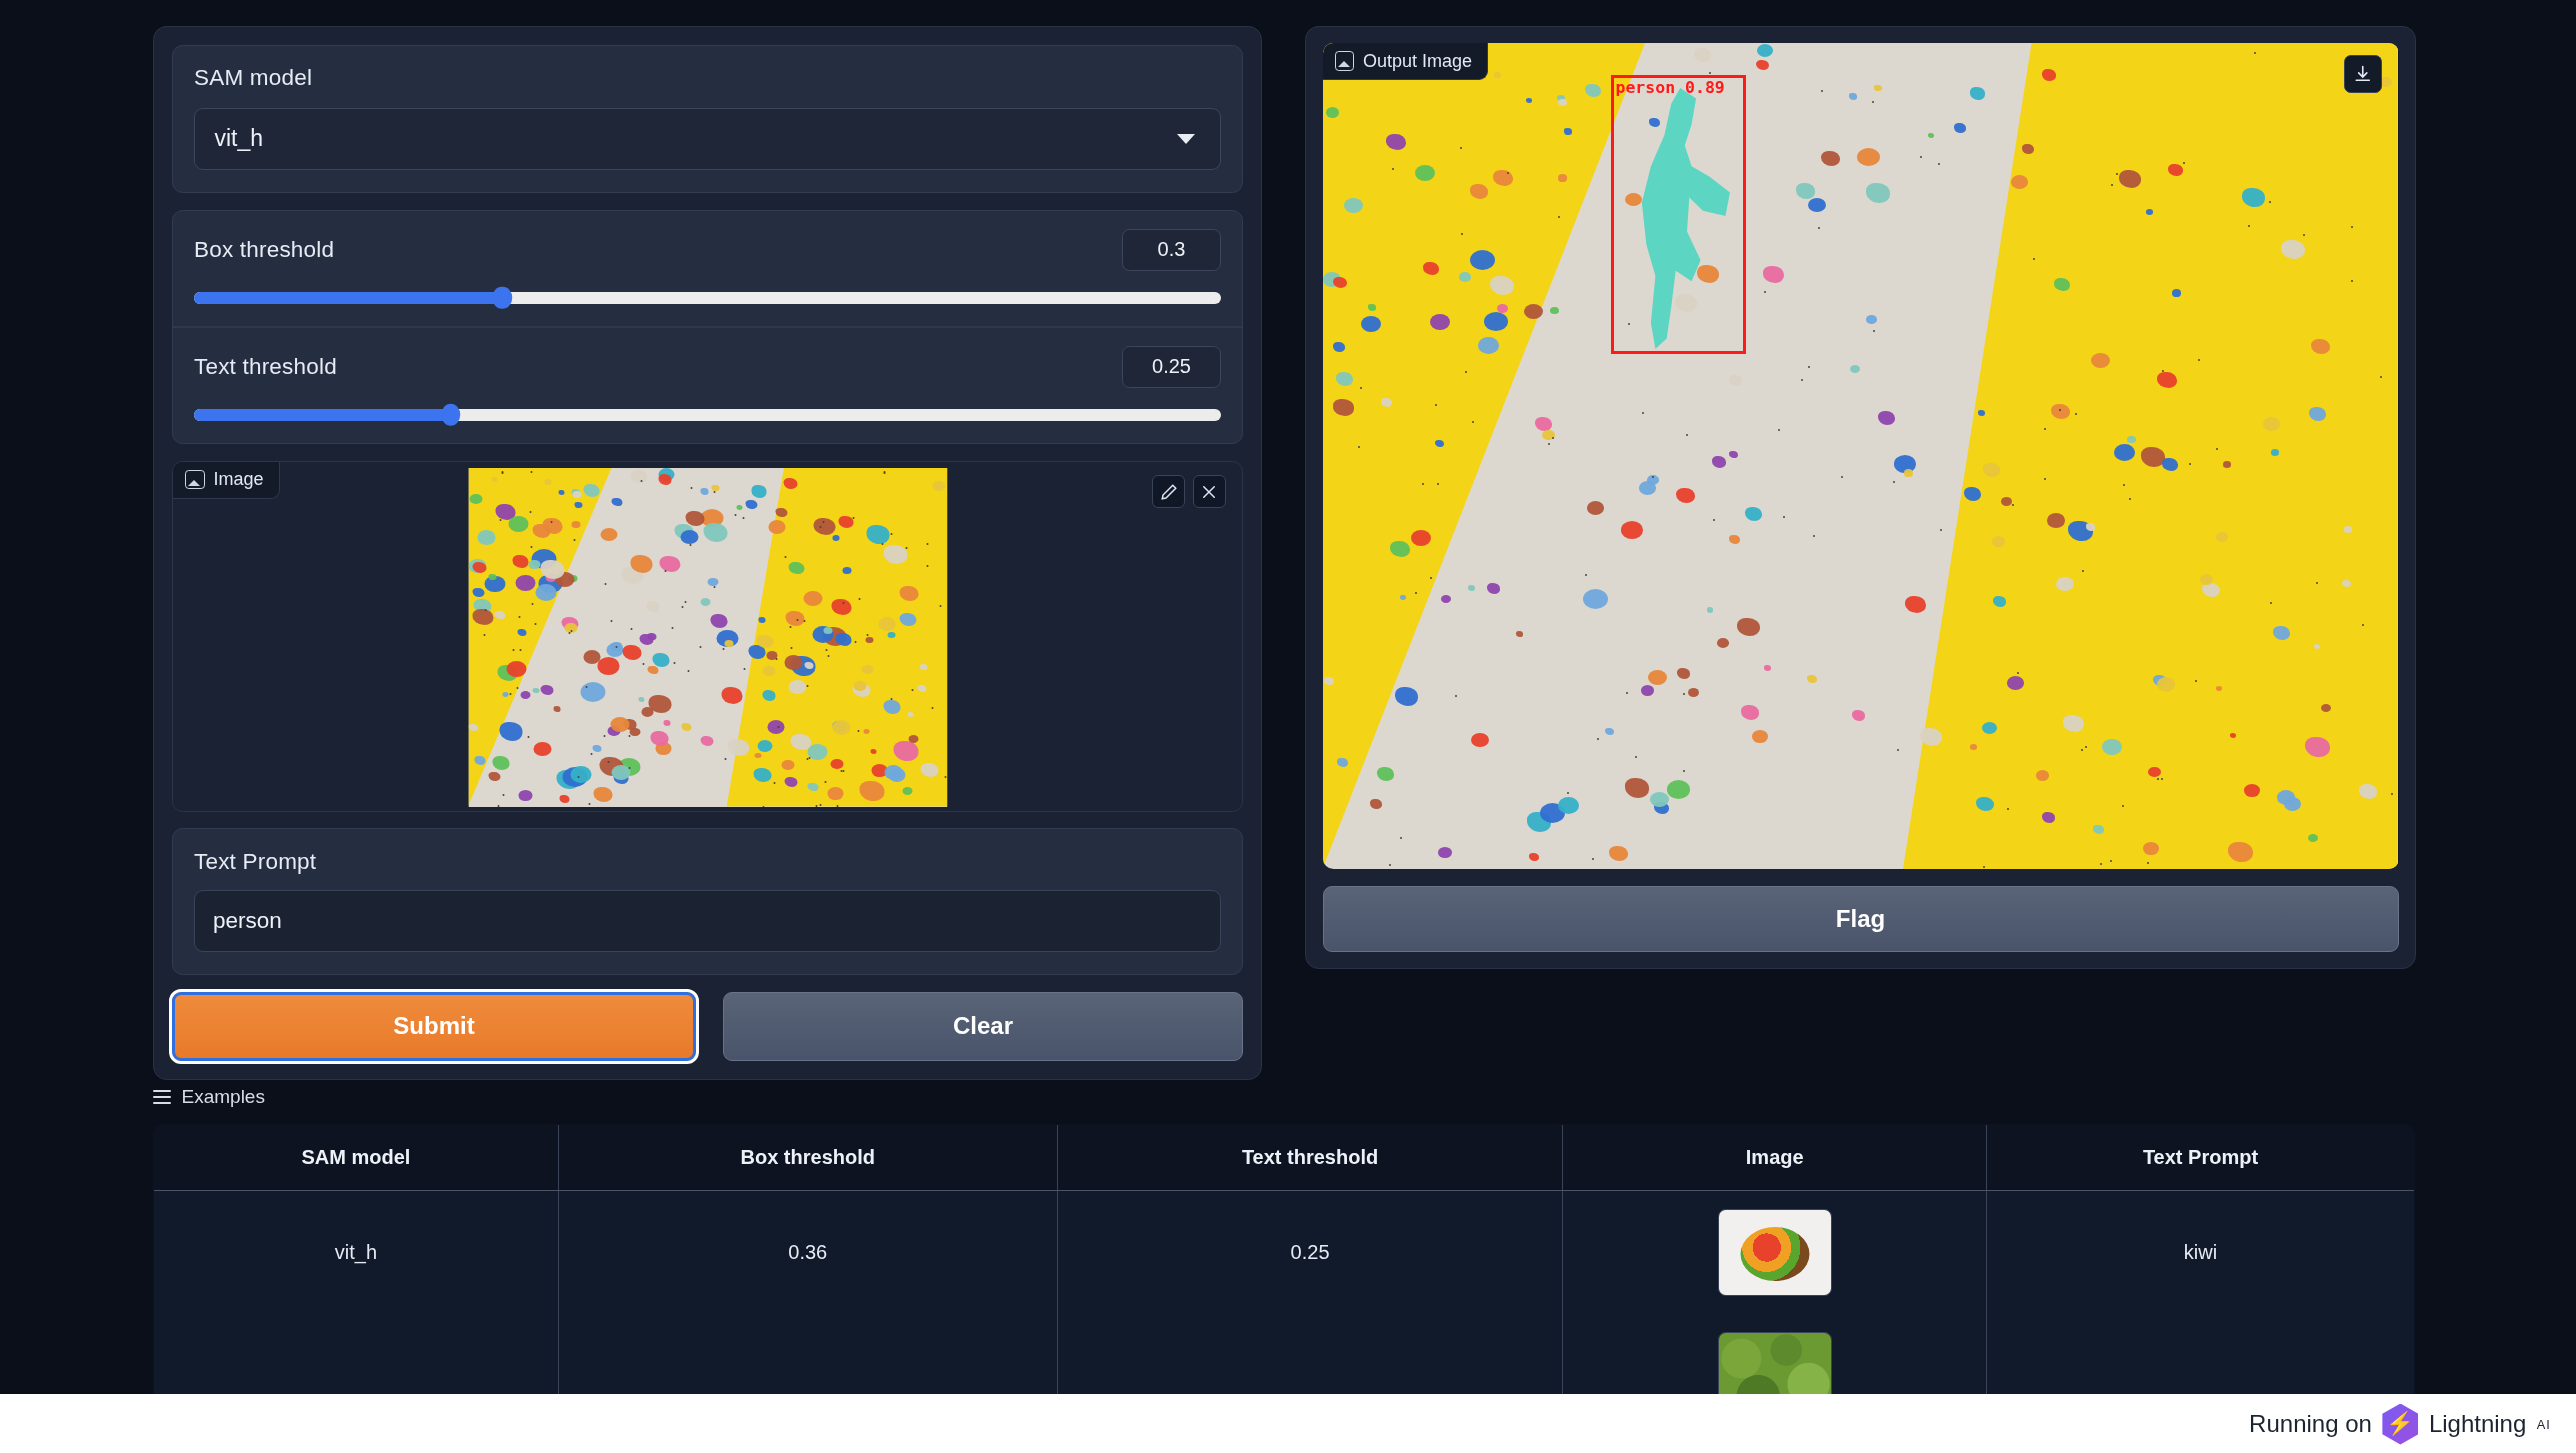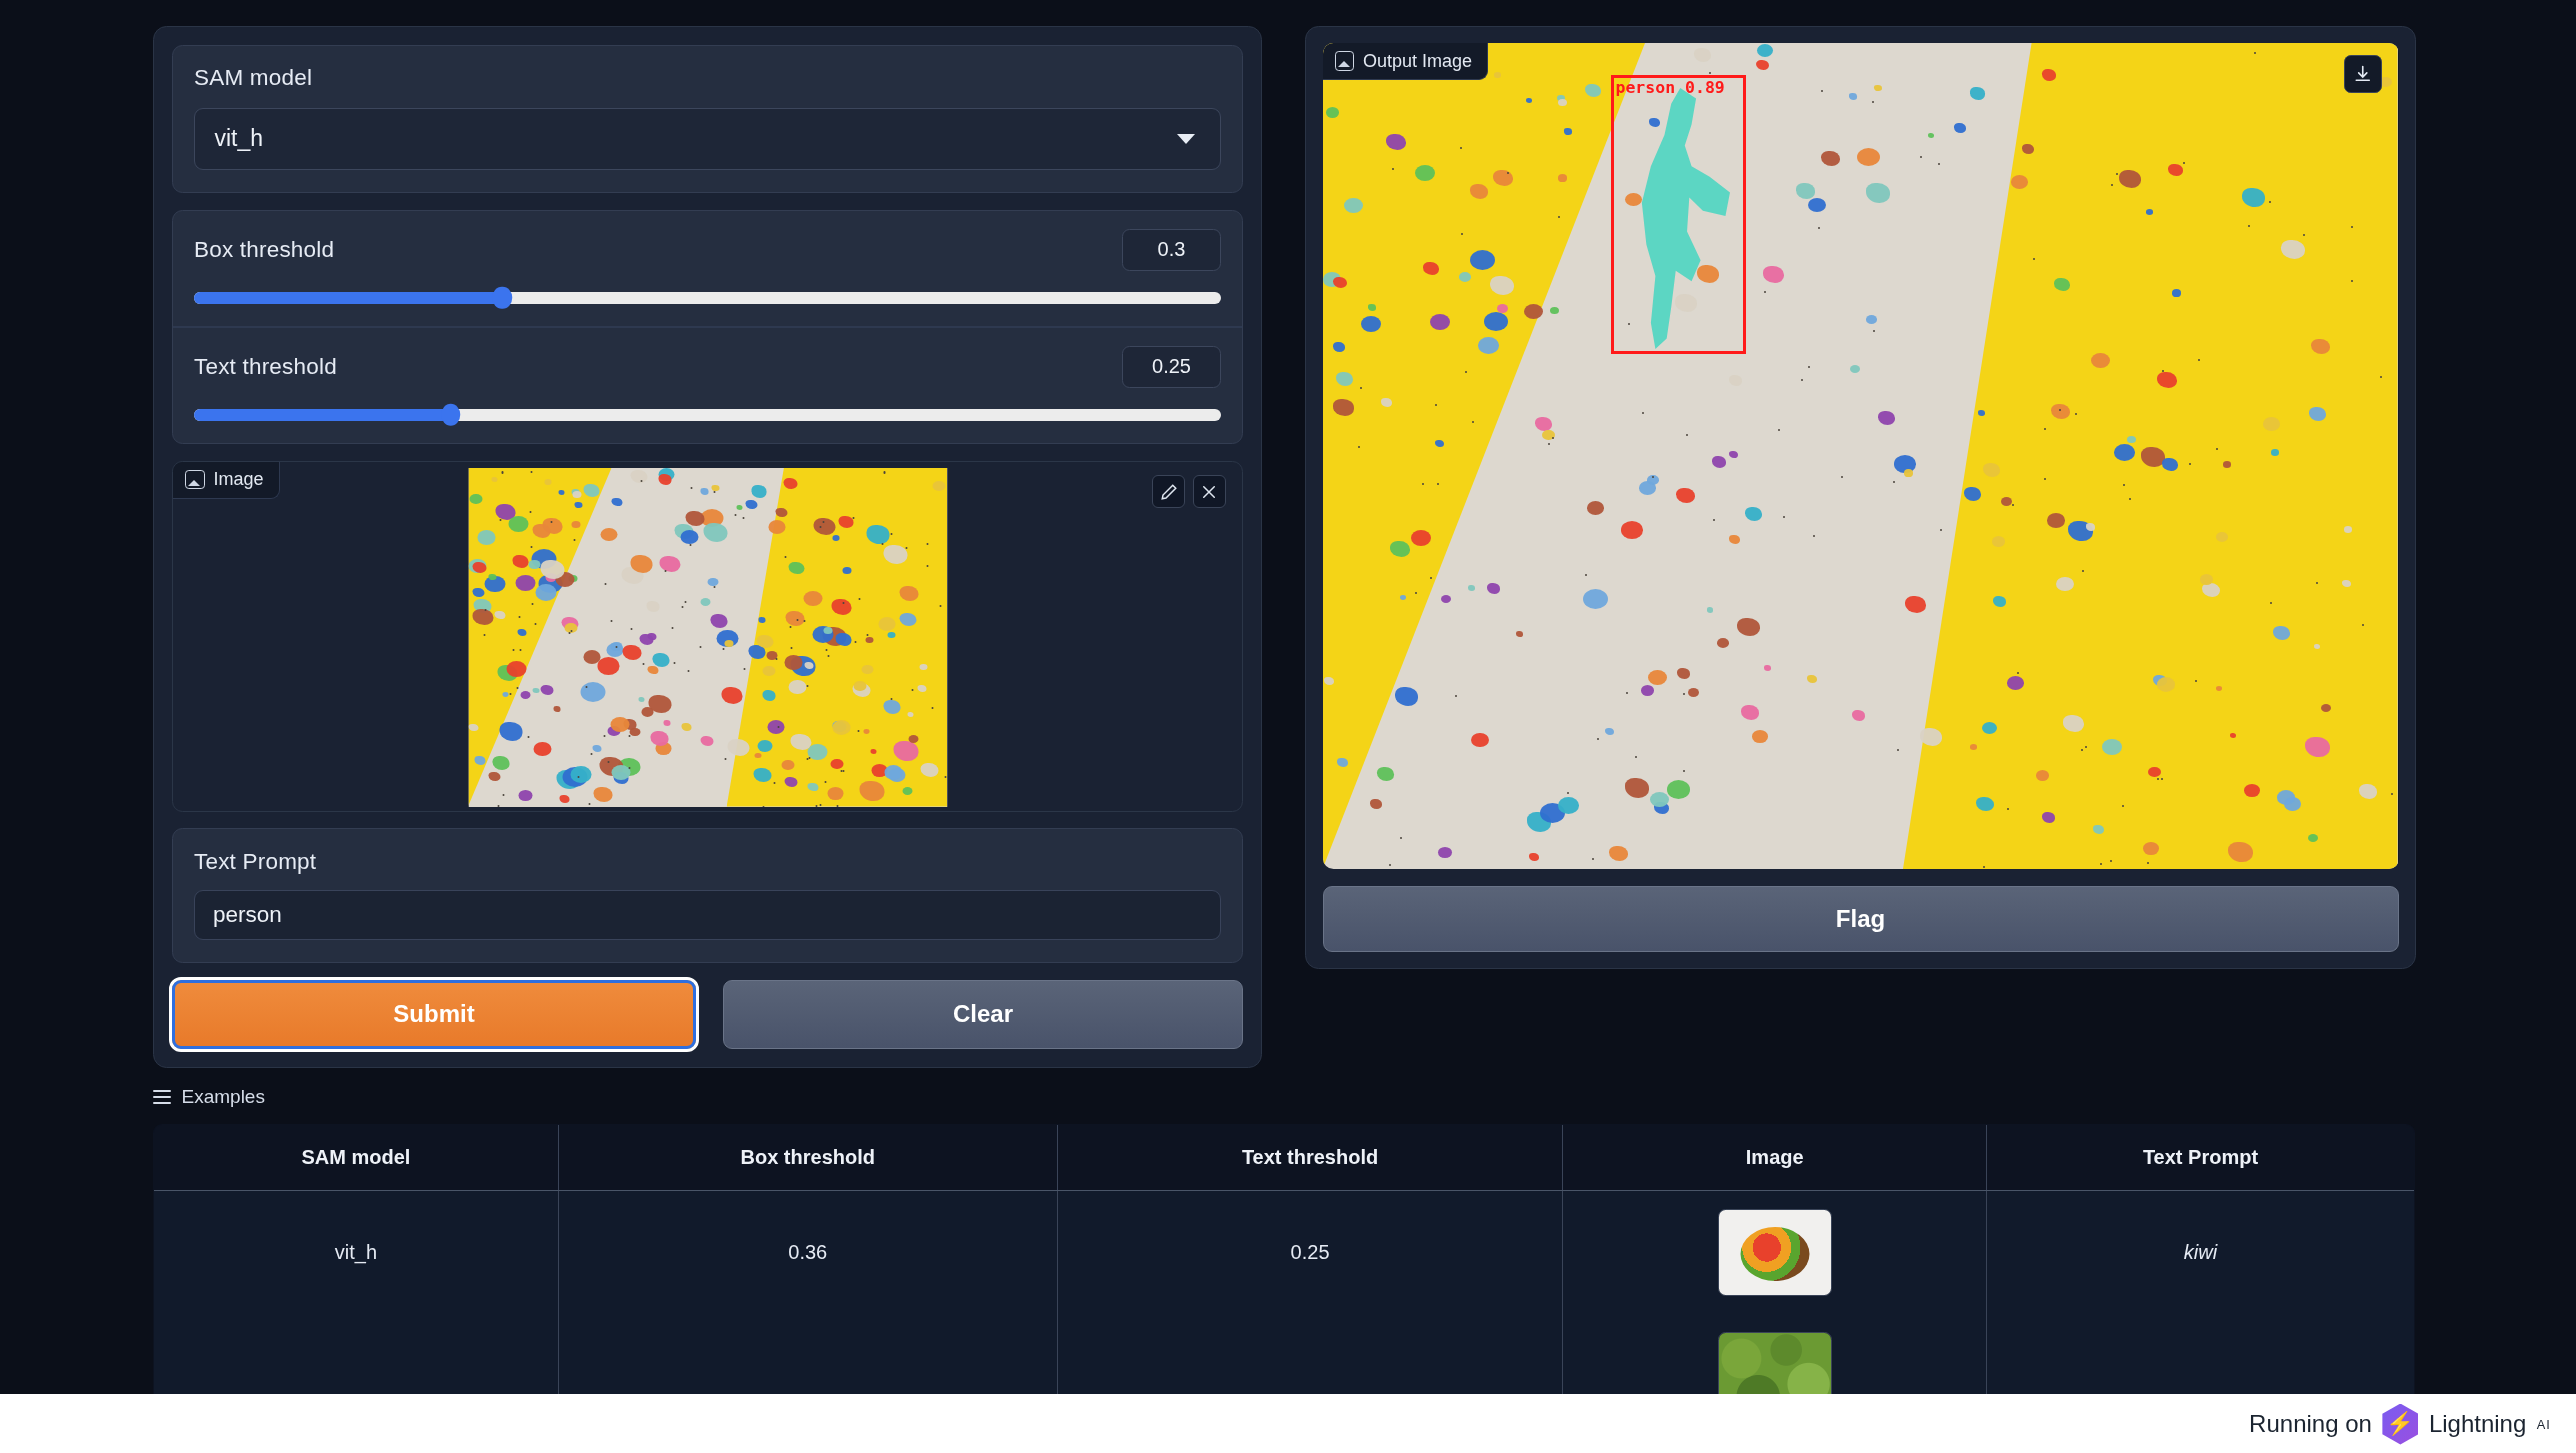--- a/index.html
+++ b/index.html
@@ -159,21 +159,21 @@
     position: absolute; left: 50%; top: 6px;
     transform: translateX(-50%);
     width: 479px; height: 339px;
     overflow: hidden;
   }
 
   
   .tpbox { padding: 19.5px 21px 22.5px 21px; margin-bottom: 16.5px; }
   .tpinput {
     margin-top: 15px;
-    height: 50px;
+    height: 62px;
     background: #1b2333;
     border: 1.5px solid #39435a;
     border-radius: 9px;
     display: flex; align-items: center;
     padding: 0 18px;
     color: #eef2f8; font-size: 22.5px;
   }
 
   
   .actions { display: flex; gap: 27px; }
@@ -272,21 +272,21 @@
   }
   table.extable th:last-child { border-right: none; }
   table.extable td {
     color: #e6ebf4; font-size: 20px;
     text-align: center;
     padding: 18px 0;
     border-right: 1.5px solid #3a4458;
     background: #111a2b;
     height: 104px;
   }
-  table.extable td:last-child { border-right: none; font-style: italic; }
+  table.extable td:last-child { border-right: none; }
 
   .thumb-img {
     width: 114px; height: 87px;
     border-radius: 7.5px;
     border: 1.5px solid #3a4458;
     margin: 0 auto;
     overflow: hidden;
     position: relative;
   }
 

